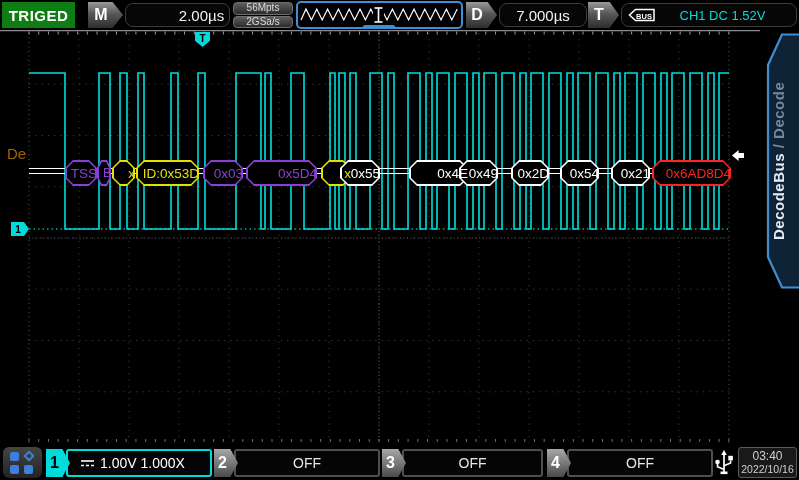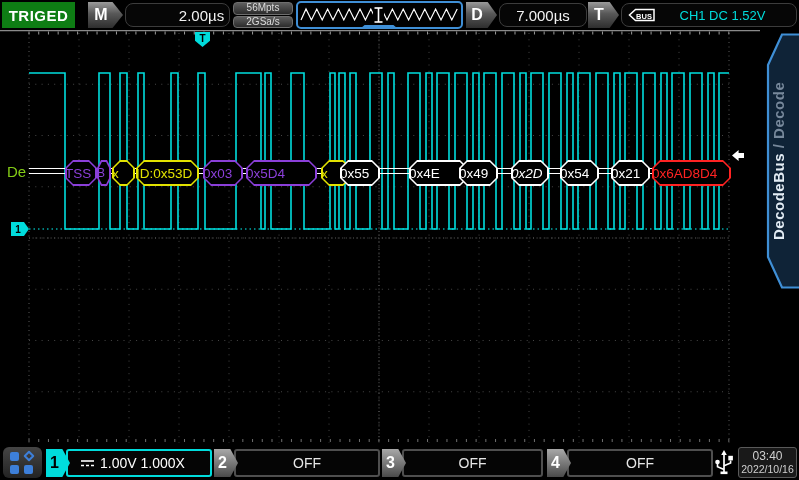--- a/index.html
+++ b/index.html
@@ -39,25 +39,25 @@
   #trig-flag{position:absolute;left:195px;top:32px;width:15px;height:15px;background:#00dcdc;
              clip-path:polygon(0 0,100% 0,100% 58%,50% 100%,0 58%);z-index:5;
              color:#000;font-size:10px;font-weight:bold;display:flex;justify-content:center;padding-top:1px;}
   #ch1-marker{position:absolute;left:11px;top:222px;width:18px;height:14px;background:#00dcdc;
               clip-path:polygon(0 0,72% 0,100% 50%,72% 100%,0 100%);z-index:5;
               color:#000;font-size:10px;font-weight:bold;display:flex;align-items:center;justify-content:center;padding-right:4px;}
   #trig-arrow{position:absolute;left:732px;top:150px;width:12px;height:11px;background:#fff;z-index:5;
               clip-path:polygon(0 50%,55% 0,55% 28%,100% 28%,100% 72%,55% 72%,55% 100%);}
 
   
-  #bus-label{position:absolute;left:7px;top:163px;color:#84cc16;font-size:15px;z-index:4;}
+  #bus-label{position:absolute;left:7px;top:145px;color:#a16207;font-size:15px;z-index:4;}
   #decode-line{position:absolute;left:29px;top:168px;width:702px;height:6px;z-index:2;
                border-top:1.6px solid #fff;border-bottom:1.6px solid #fff;}
   #decode-row{position:absolute;left:0;top:0;z-index:3;}
-  .seg{position:absolute;top:160px;height:26px;display:flex;align-items:center;justify-content:flex-start;
+  .seg{position:absolute;top:160px;height:26px;display:flex;align-items:center;justify-content:flex-end;
        font-size:13.5px;color:var(--c);}
   .seg .seg-bg{position:absolute;inset:0;background:var(--c);
        clip-path:polygon(8px 0,calc(100% - 8px) 0,100% 8px,100% calc(100% - 8px),calc(100% - 8px) 100%,8px 100%,0 calc(100% - 8px),0 8px);}
   .seg .seg-in{position:absolute;inset:1.6px;background:#000;
        clip-path:polygon(7px 0,calc(100% - 7px) 0,100% 7px,100% calc(100% - 7px),calc(100% - 7px) 100%,7px 100%,0 calc(100% - 7px),0 7px);}
   .seg .seg-t{position:relative;z-index:1;white-space:nowrap;}
   .seg.seg-small{font-size:12px;}
   .seg.seg-small .seg-bg{clip-path:polygon(4px 0,calc(100% - 4px) 0,100% 8px,100% calc(100% - 8px),calc(100% - 4px) 100%,4px 100%,0 calc(100% - 8px),0 8px);}
   .seg.seg-small .seg-in{clip-path:polygon(3.5px 0,calc(100% - 3.5px) 0,100% 7px,100% calc(100% - 7px),calc(100% - 3.5px) 100%,3.5px 100%,0 calc(100% - 7px),0 7px);}
   .seg-purple{--c:#8b3fd9;} .seg-yellow{--c:#e2e200;} .seg-white{--c:#ffffff;} .seg-red{--c:#ff2222;}
@@ -358,21 +358,21 @@
       <div class="seg seg-white" style="left: 409px; width: 59px;">
         <span class="seg-bg"></span>
         <span class="seg-in"></span>
         <span class="seg-t">0x4E</span>
       </div>
       <div class="seg seg-white" style="left: 459px; width: 39px;">
         <span class="seg-bg"></span>
         <span class="seg-in"></span>
         <span class="seg-t">0x49</span>
       </div>
-      <div class="seg seg-white" style="left: 511px; width: 38px; font-style: italic;">
+      <div class="seg seg-white" style="left: 511px; width: 38px;">
         <span class="seg-bg"></span>
         <span class="seg-in"></span>
         <span class="seg-t">0x2D</span>
       </div>
       <div class="seg seg-white" style="left: 560px; width: 39px;">
         <span class="seg-bg"></span>
         <span class="seg-in"></span>
         <span class="seg-t">0x54</span>
       </div>
       <div class="seg seg-white" style="left: 611px; width: 39px;">

